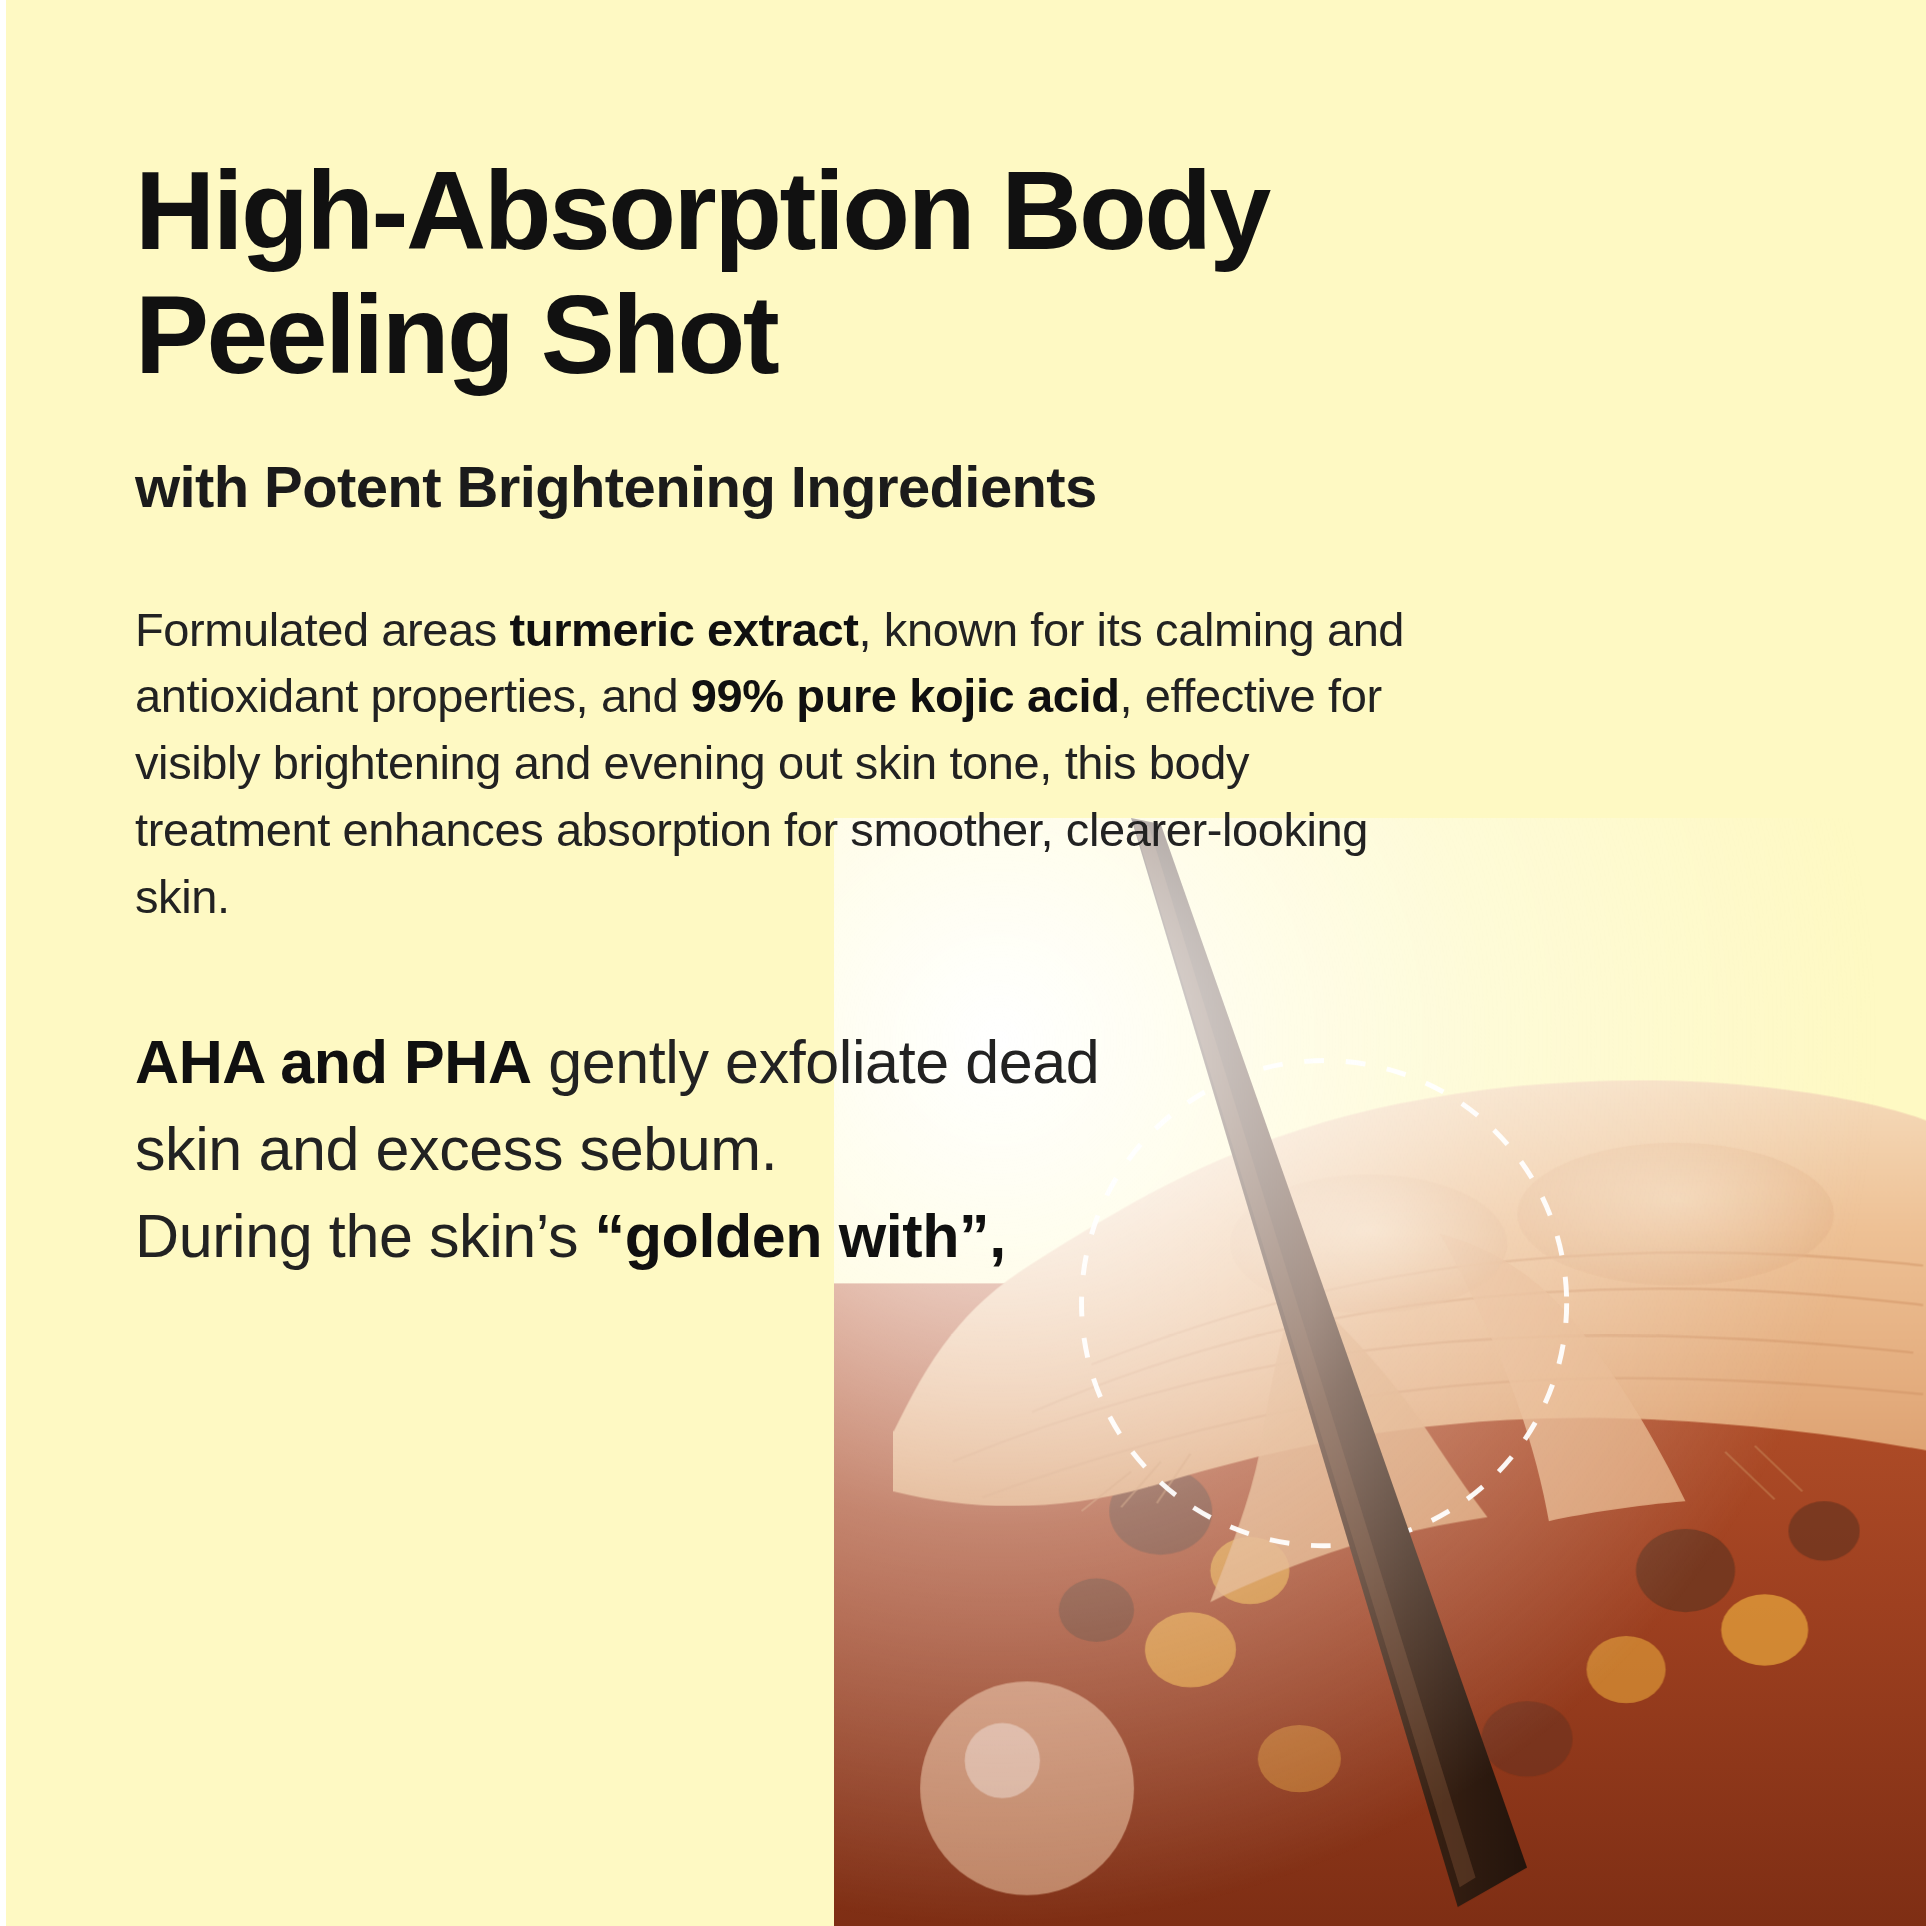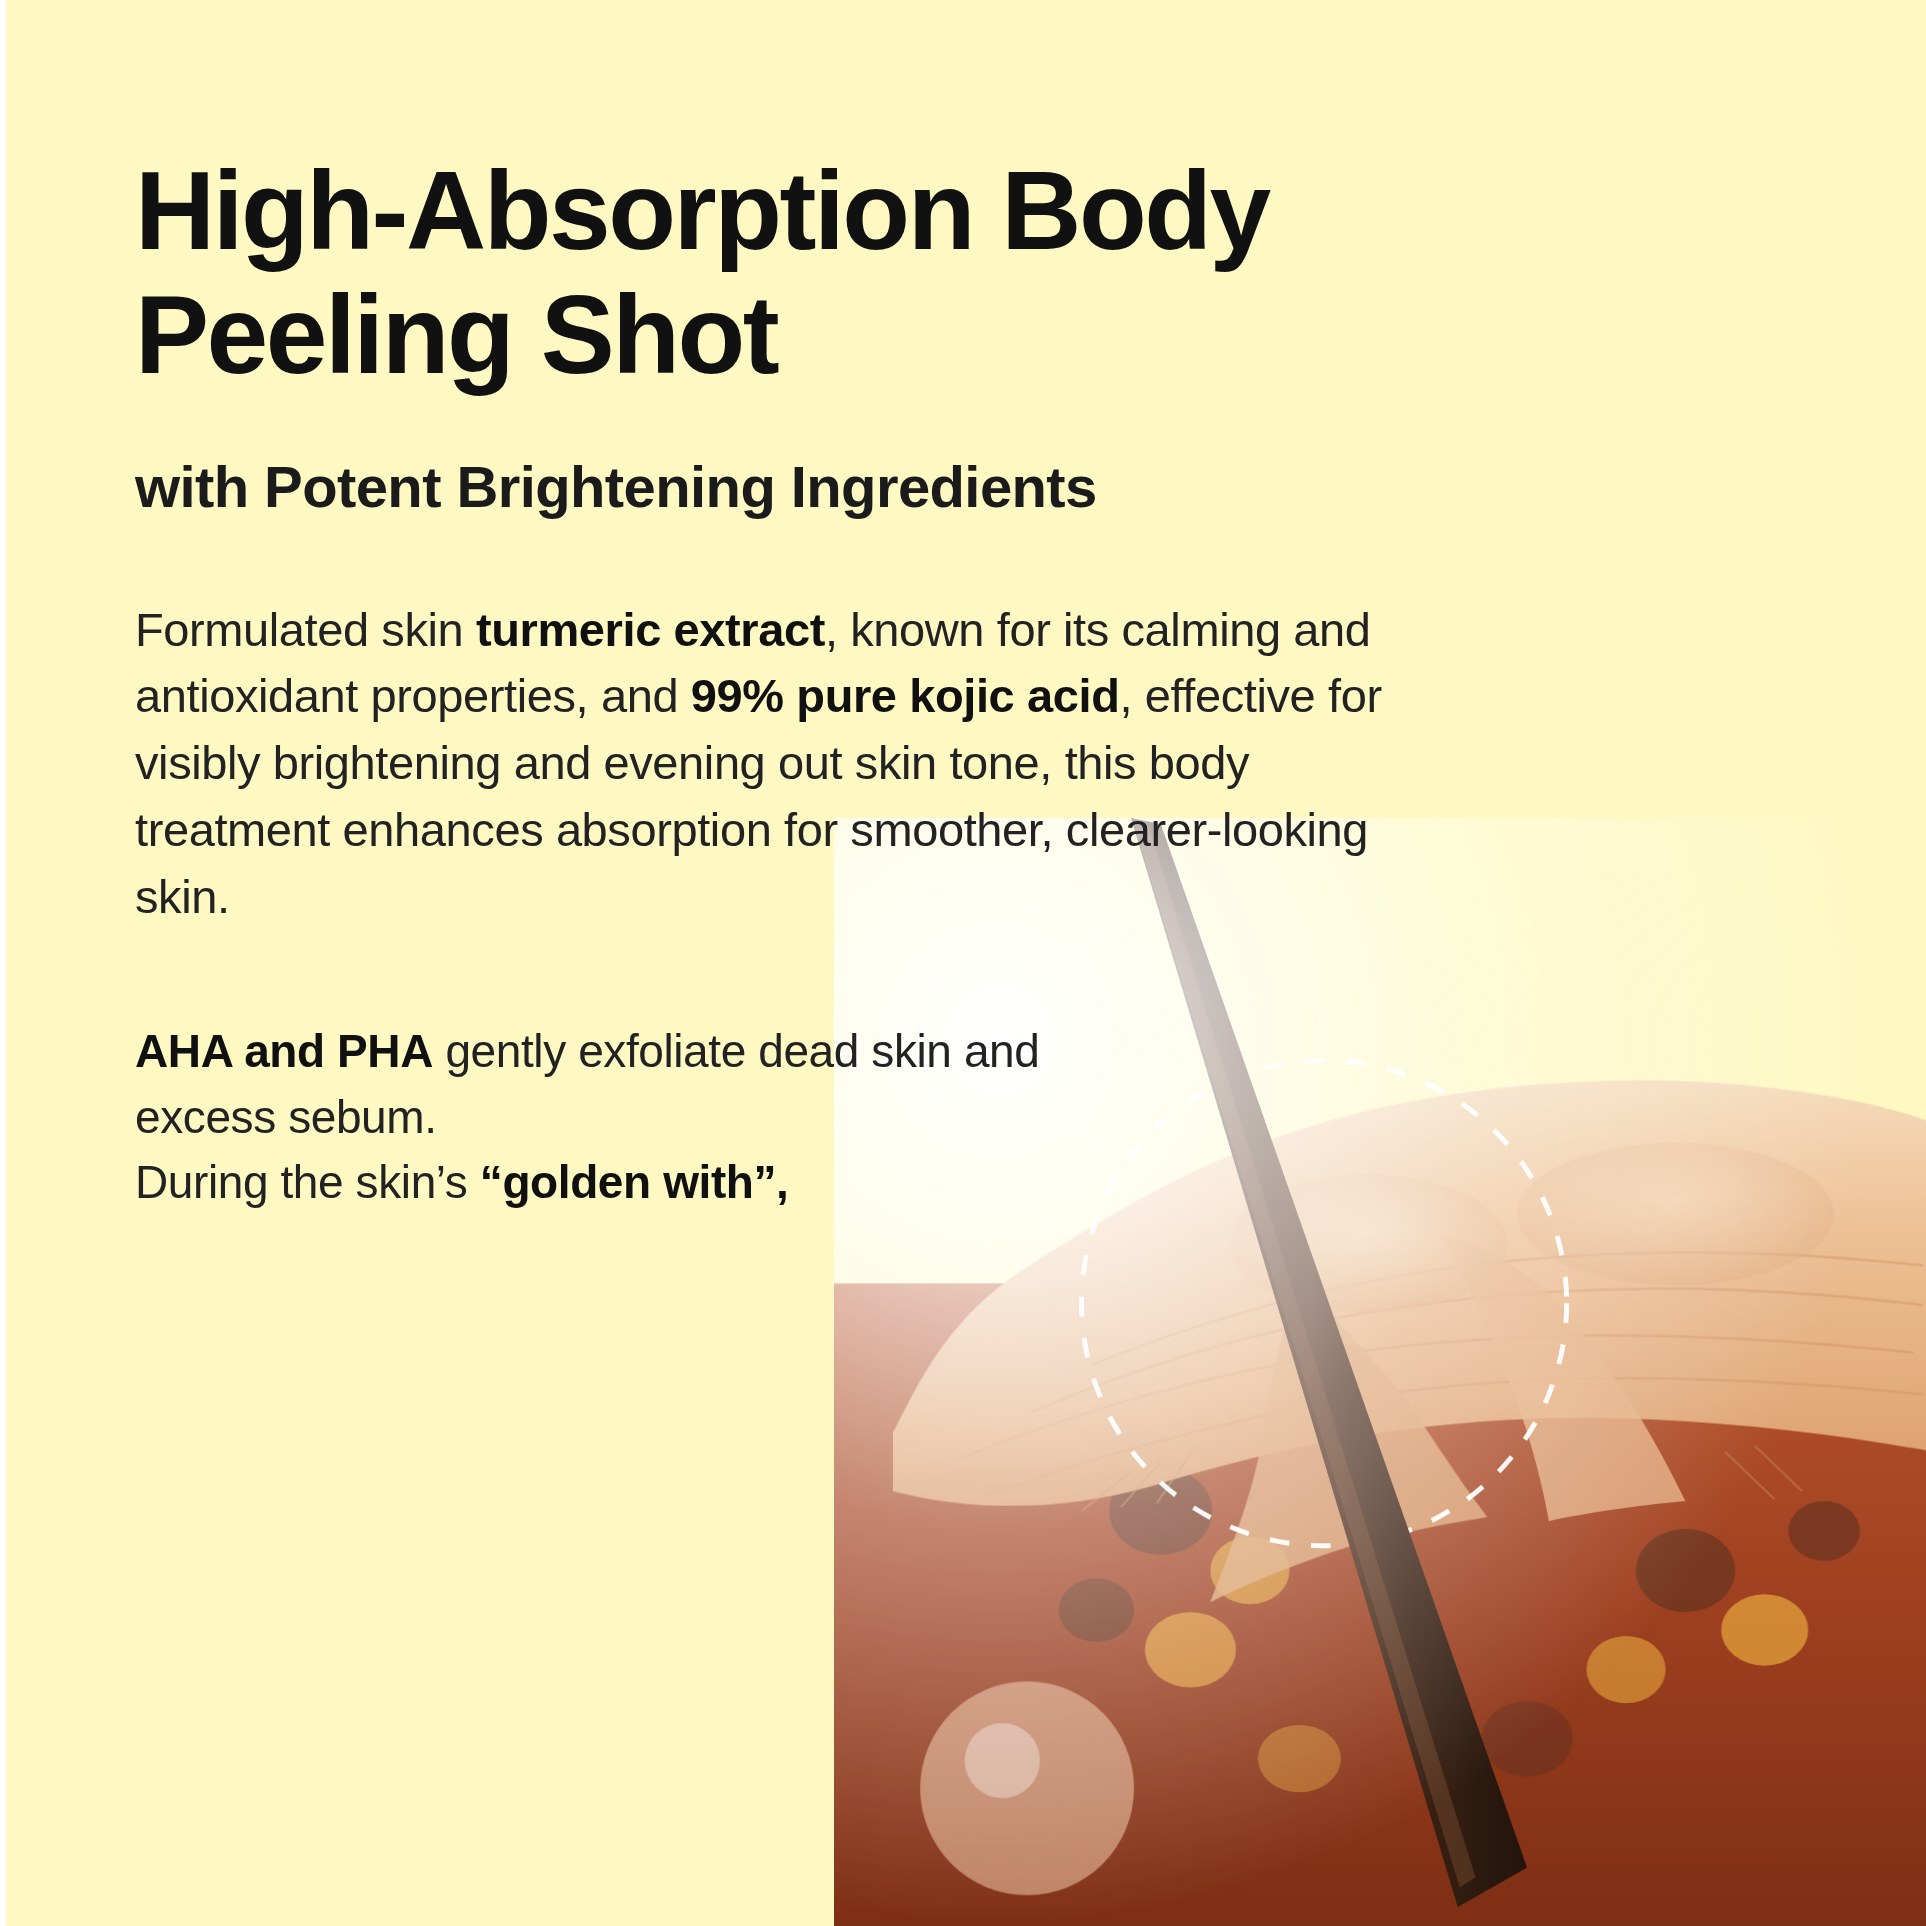--- a/index.html
+++ b/index.html
@@ -67,21 +67,21 @@
     line-height: 1.42;
     color: #222222;
     margin-top: 77px;
     max-width: 1287px;
     letter-spacing: -0.4px;
   }
 
   .body-para b { font-weight: bold; color: #101010; }
 
   .body-para-2 {
-    font-size: 46px;
+    font-size: 61px;
     line-height: 1.42;
     color: #222222;
     margin-top: 89px;
     max-width: 970px;
     letter-spacing: -0.4px;
   }
   .body-para-2 b { font-weight: bold; color: #101010; }
 
   .narrow { max-width: 871px; display: block; }
 </style>
@@ -177,20 +177,20 @@
       </g>
     </svg>
   </div>
 
   <div class="textblock">
 
     <h1 class="title">High-Absorption Body Peeling Shot</h1>
 
     <div class="subtitle">with Potent Brightening Ingredients</div>
 
-    <p class="body-para"><span>Formulated skin </span><b>turmeric extract</b><span>, known for its calming and antioxidant properties, and </span><b>99% pure kojic acid</b><span>, effective for visibly brightening and evening out skin tone, this body treatment enhances absorption for smoother, clearer-looking skin.</span></p>
+    <p class="body-para"><span>Formulated areas </span><b>turmeric extract</b><span>, known for its calming and antioxidant properties, and </span><b>99% pure kojic acid</b><span>, effective for visibly brightening and evening out skin tone, this body treatment enhances absorption for smoother, clearer-looking skin.</span></p>
 
     <p class="body-para-2"><b>AHA and PHA</b><span> gently exfoliate dead skin and excess sebum.</span><br><span>During the skin’s </span><b>“golden with”,</b></p>
 
   </div>
 
 </div>
 
 
 </body></html>

